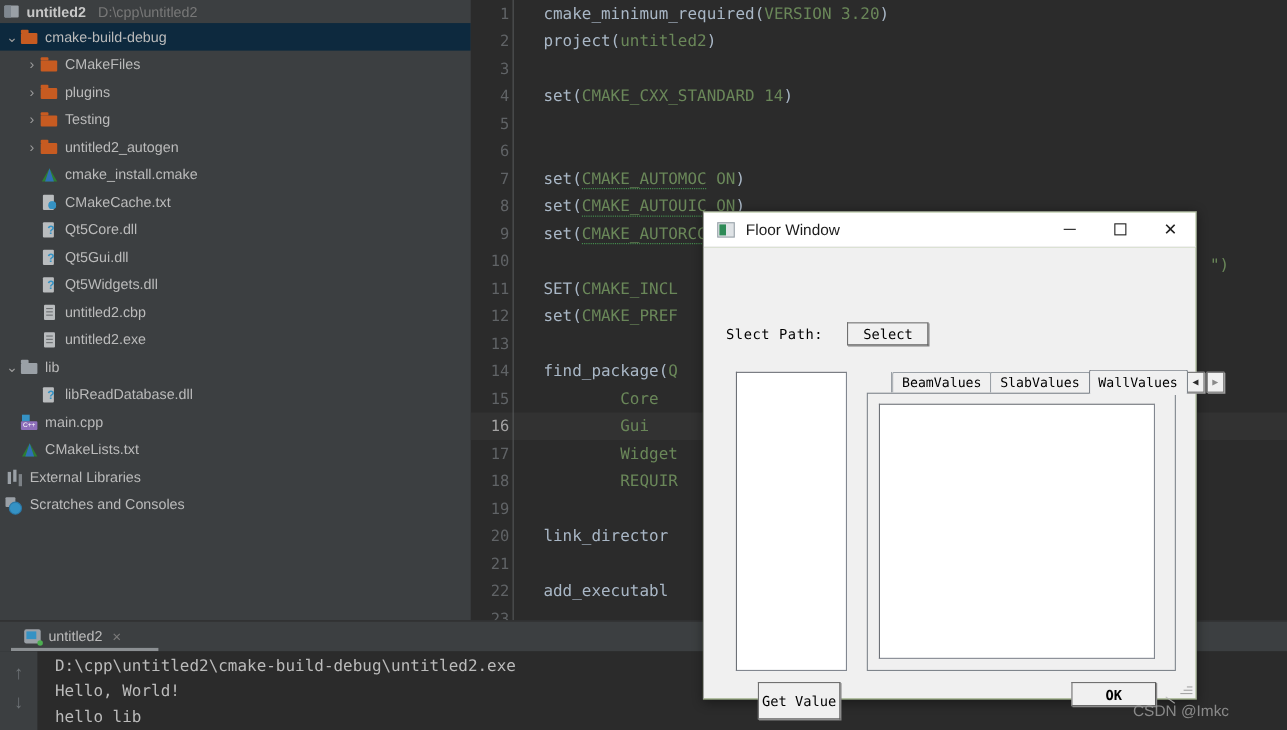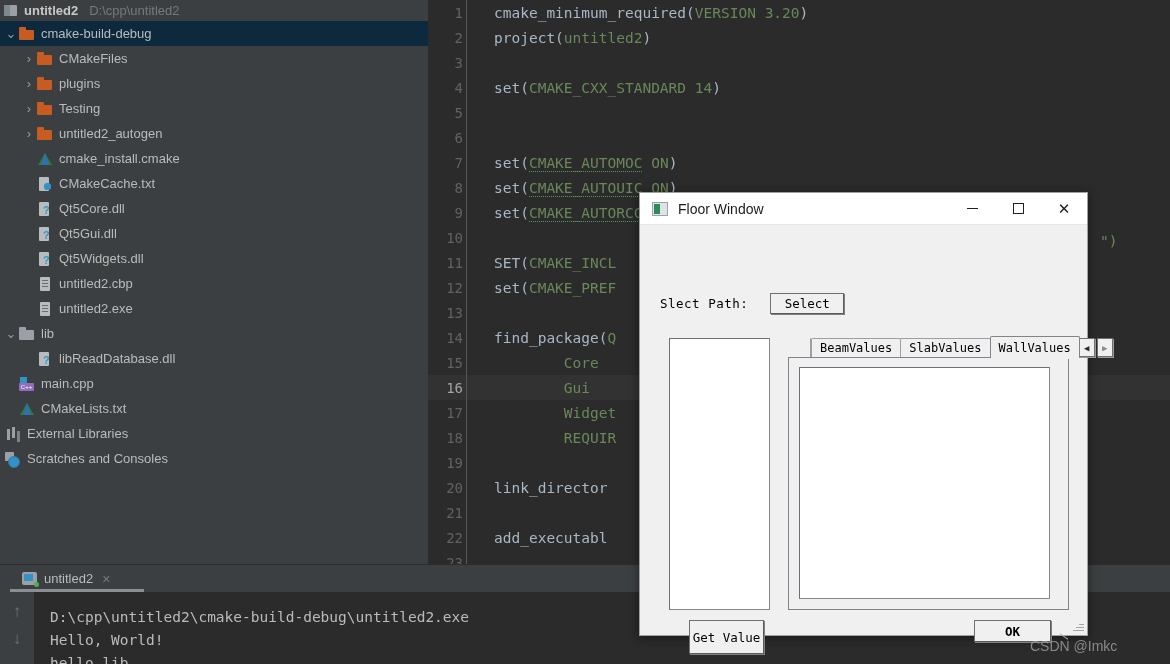--- a/index.html
+++ b/index.html
@@ -217,21 +217,21 @@
     position: absolute; left: 0; top: 28px; width: 1170px; height: 72px;
     background: #2b2b2b;
     display: flex;
   }
   .console-side {
     width: 34px; height: 72px; background: #3c3f41;
     display:flex; flex-direction:column; align-items:center; padding-top: 6px;
   }
   .arr { color: #6e7376; font-size: 17px; line-height: 27px; }
   .console-out {
-    padding-left: 16px; padding-top: 14px;
+    padding-left: 16px; padding-top: 3px;
     font-family: "DejaVu Sans Mono","Liberation Mono",monospace;
     font-size: 14.5px; color: #bbbbbb; line-height: 23px;
     white-space: pre;
   }
 
   
   #dialog {
     position: absolute; left: 639px; top: 192px;
     width: 449px; height: 444px;
     background: #4d7c0f;

